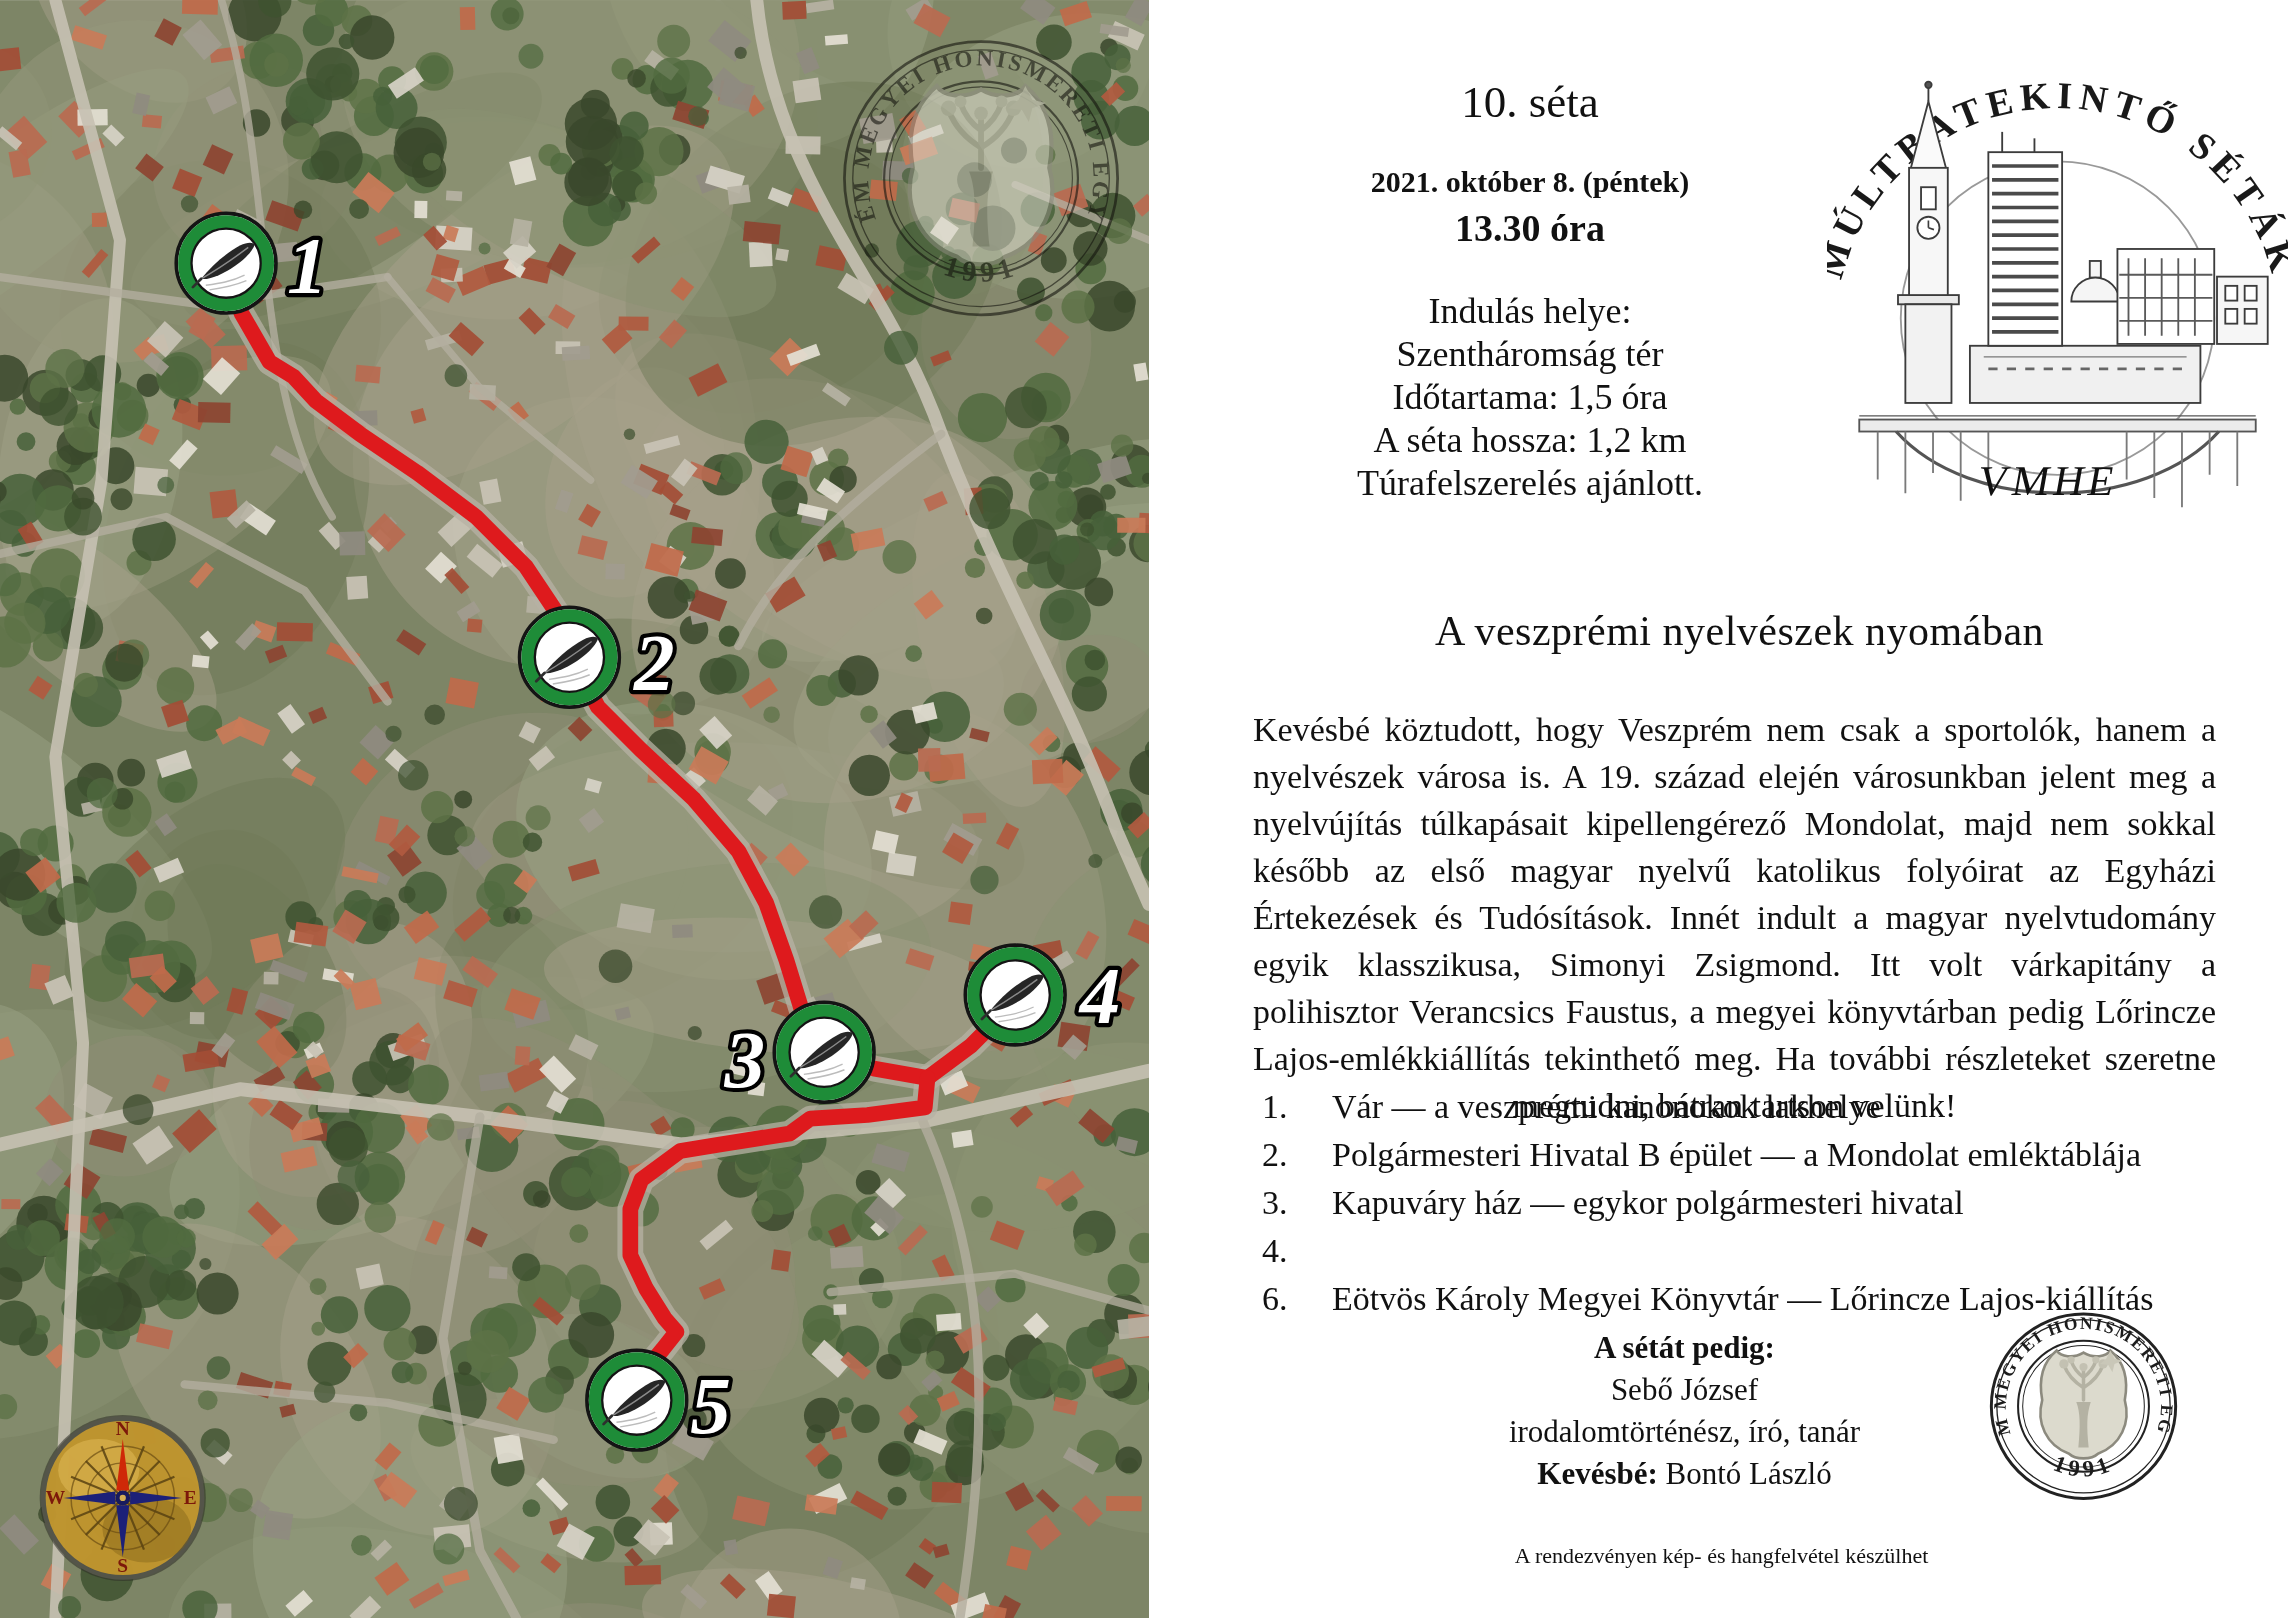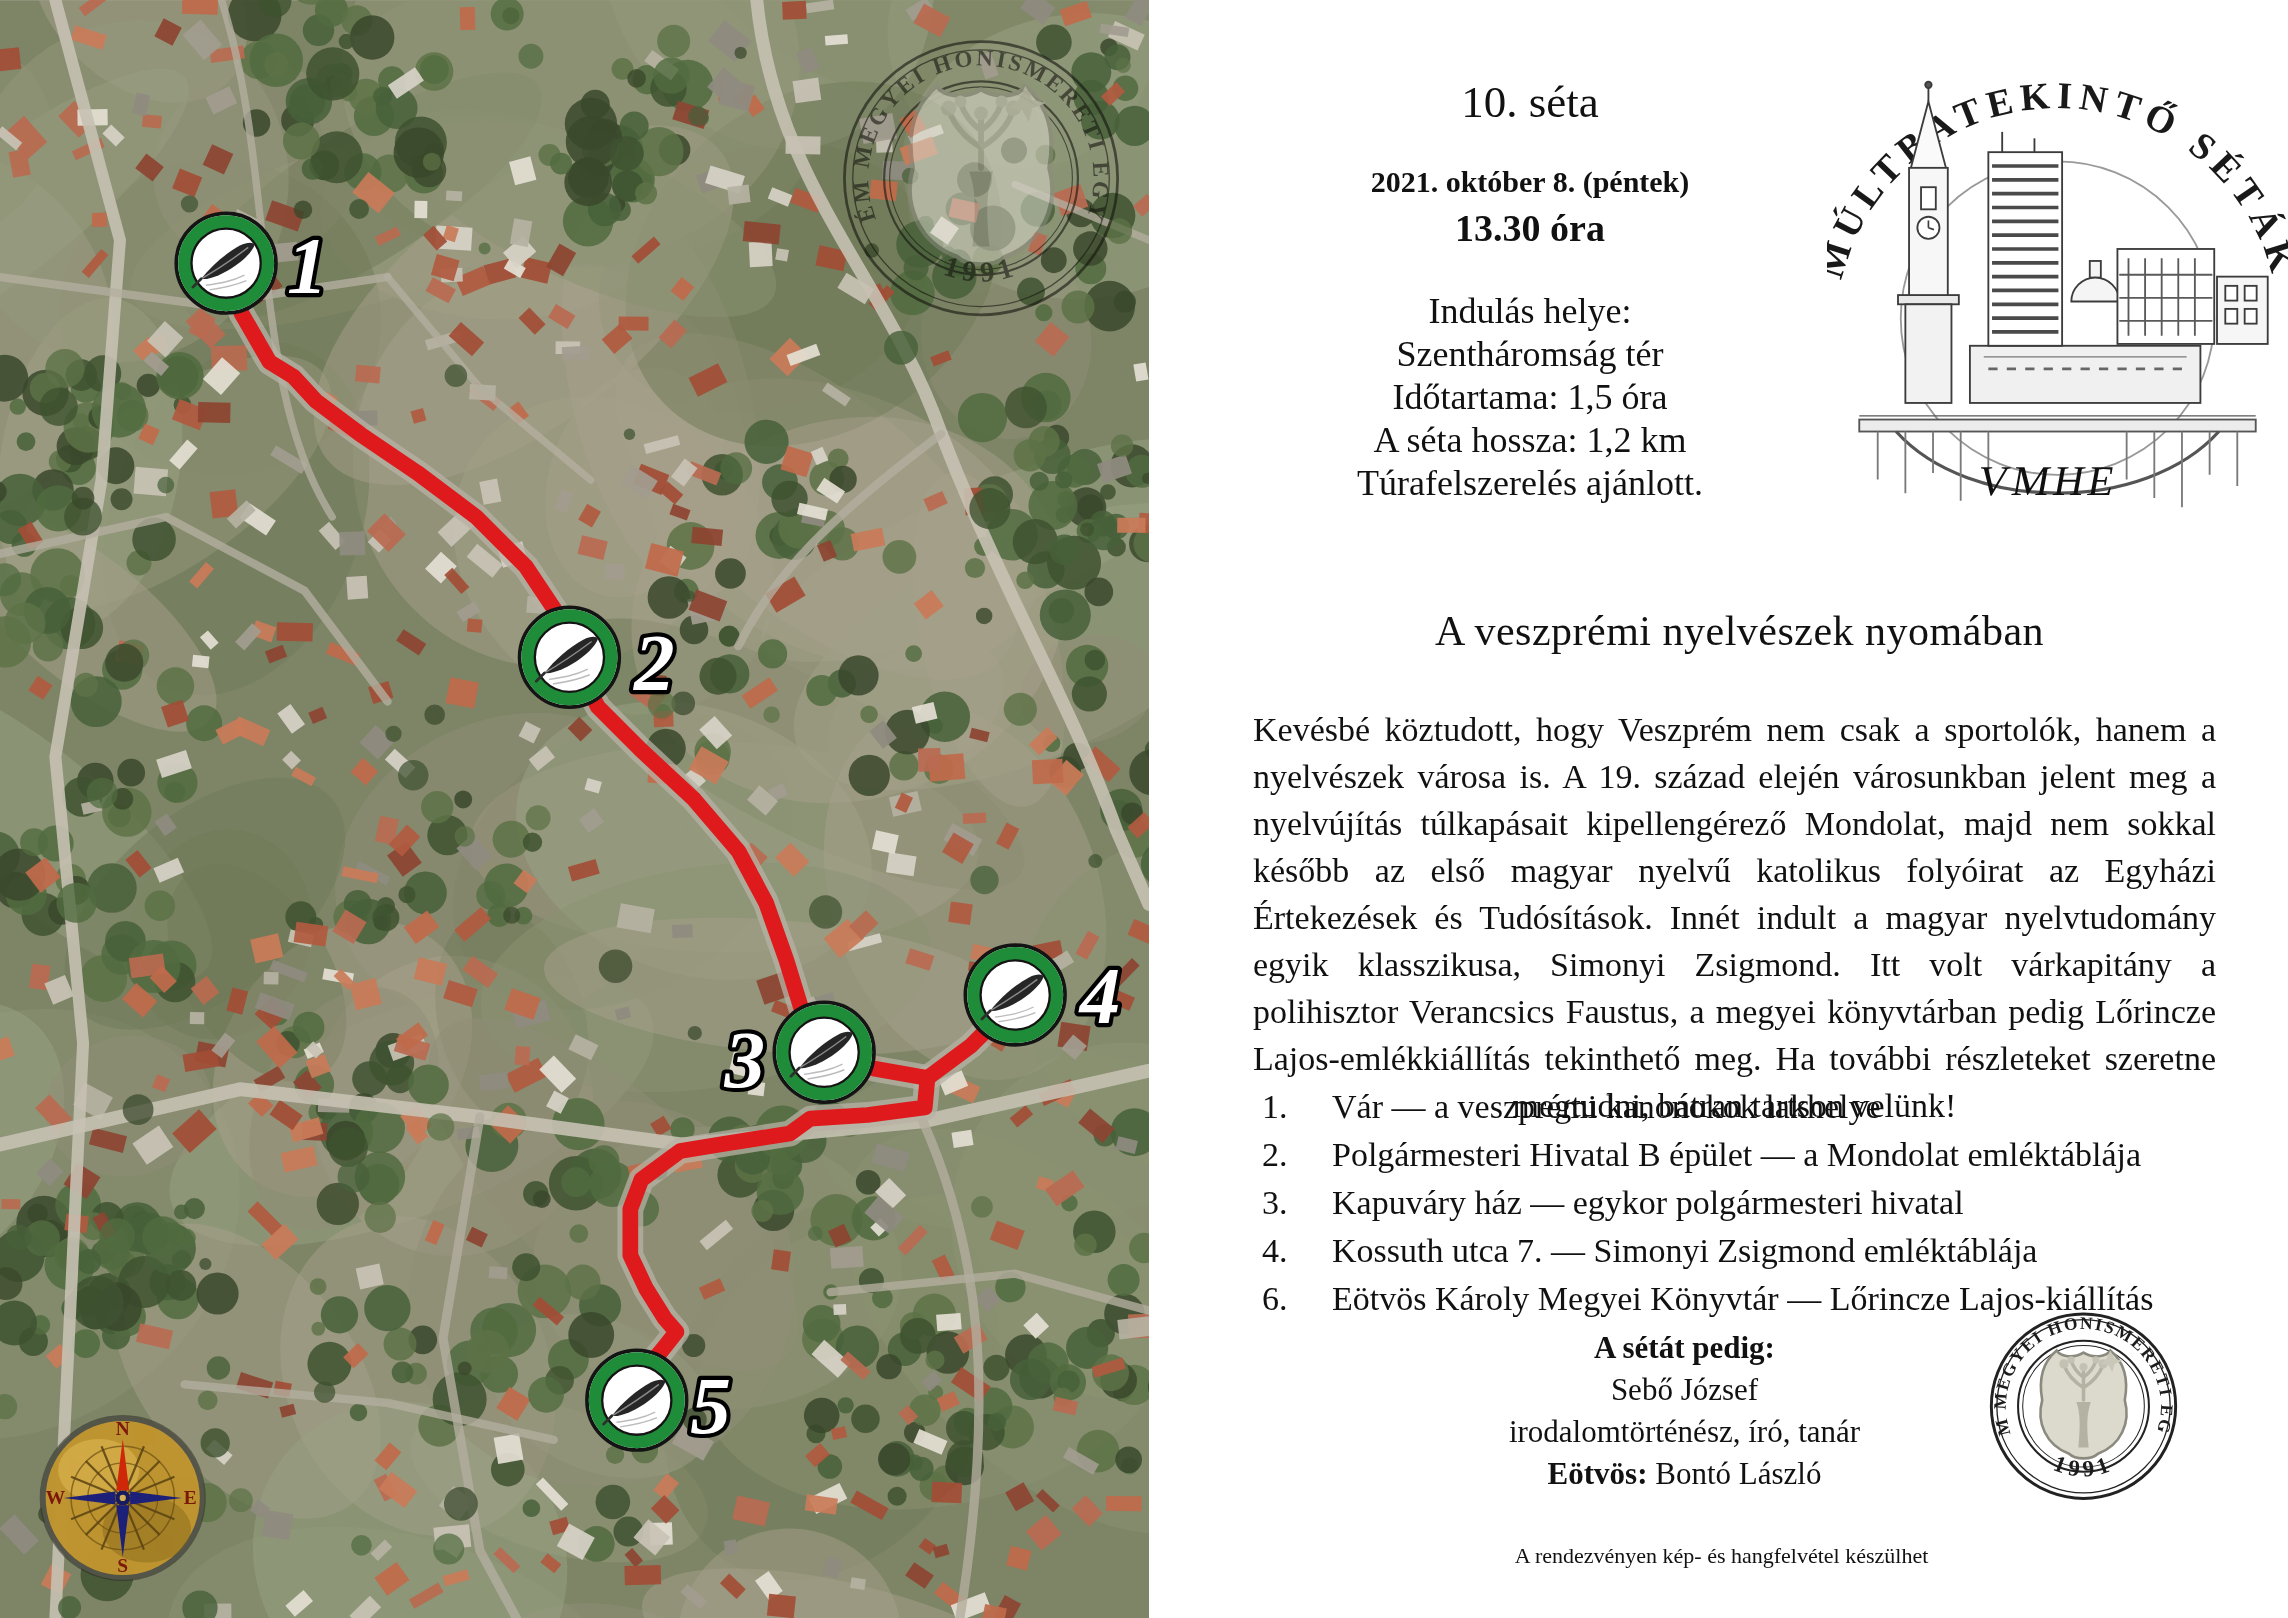--- a/index.html
+++ b/index.html
@@ -1392,34 +1392,33 @@
       <div class="stop-row">
         <span class="stop-no">2.</span>
         <span>Polgármesteri Hivatal B épület — a Mondolat emléktáblája</span>
       </div>
       <div class="stop-row">
         <span class="stop-no">3.</span>
         <span>Kapuváry ház — egykor polgármesteri hivatal</span>
       </div>
       <div class="stop-row">
         <span class="stop-no">4.</span>
-        <span>Kossuth utca 7. — Simonyi Zsigmond emléktáblája</span>
       </div>
       <div class="stop-row">
         <span class="stop-no">6.</span>
         <span>Eötvös Károly Megyei Könyvtár — Lőrincze Lajos-kiállítás</span>
       </div>
     </div>
 
     <div class="credits">
       <div class="bold">A sétát pedig:</div>
       <div>Sebő József</div>
       <div>irodalomtörténész, író, tanár</div>
       <div>
-        <span class="bold">Eötvös:</span>
+        <span class="bold">Kevésbé:</span>
         <span>Bontó László</span>
       </div>
     </div>
 
     <div class="seal-box">
       <svg width="207" height="212" viewBox="-112 -112 224 230">
         <defs>
           <path id="seal-arc" d="M -79.9,26 A 84 84 0 1 1 79.9,26" fill="none"></path>
           <path id="seal-year-arc" d="M -36,67 A 76 76 0 0 0 36,67" fill="none"></path>
         </defs>

